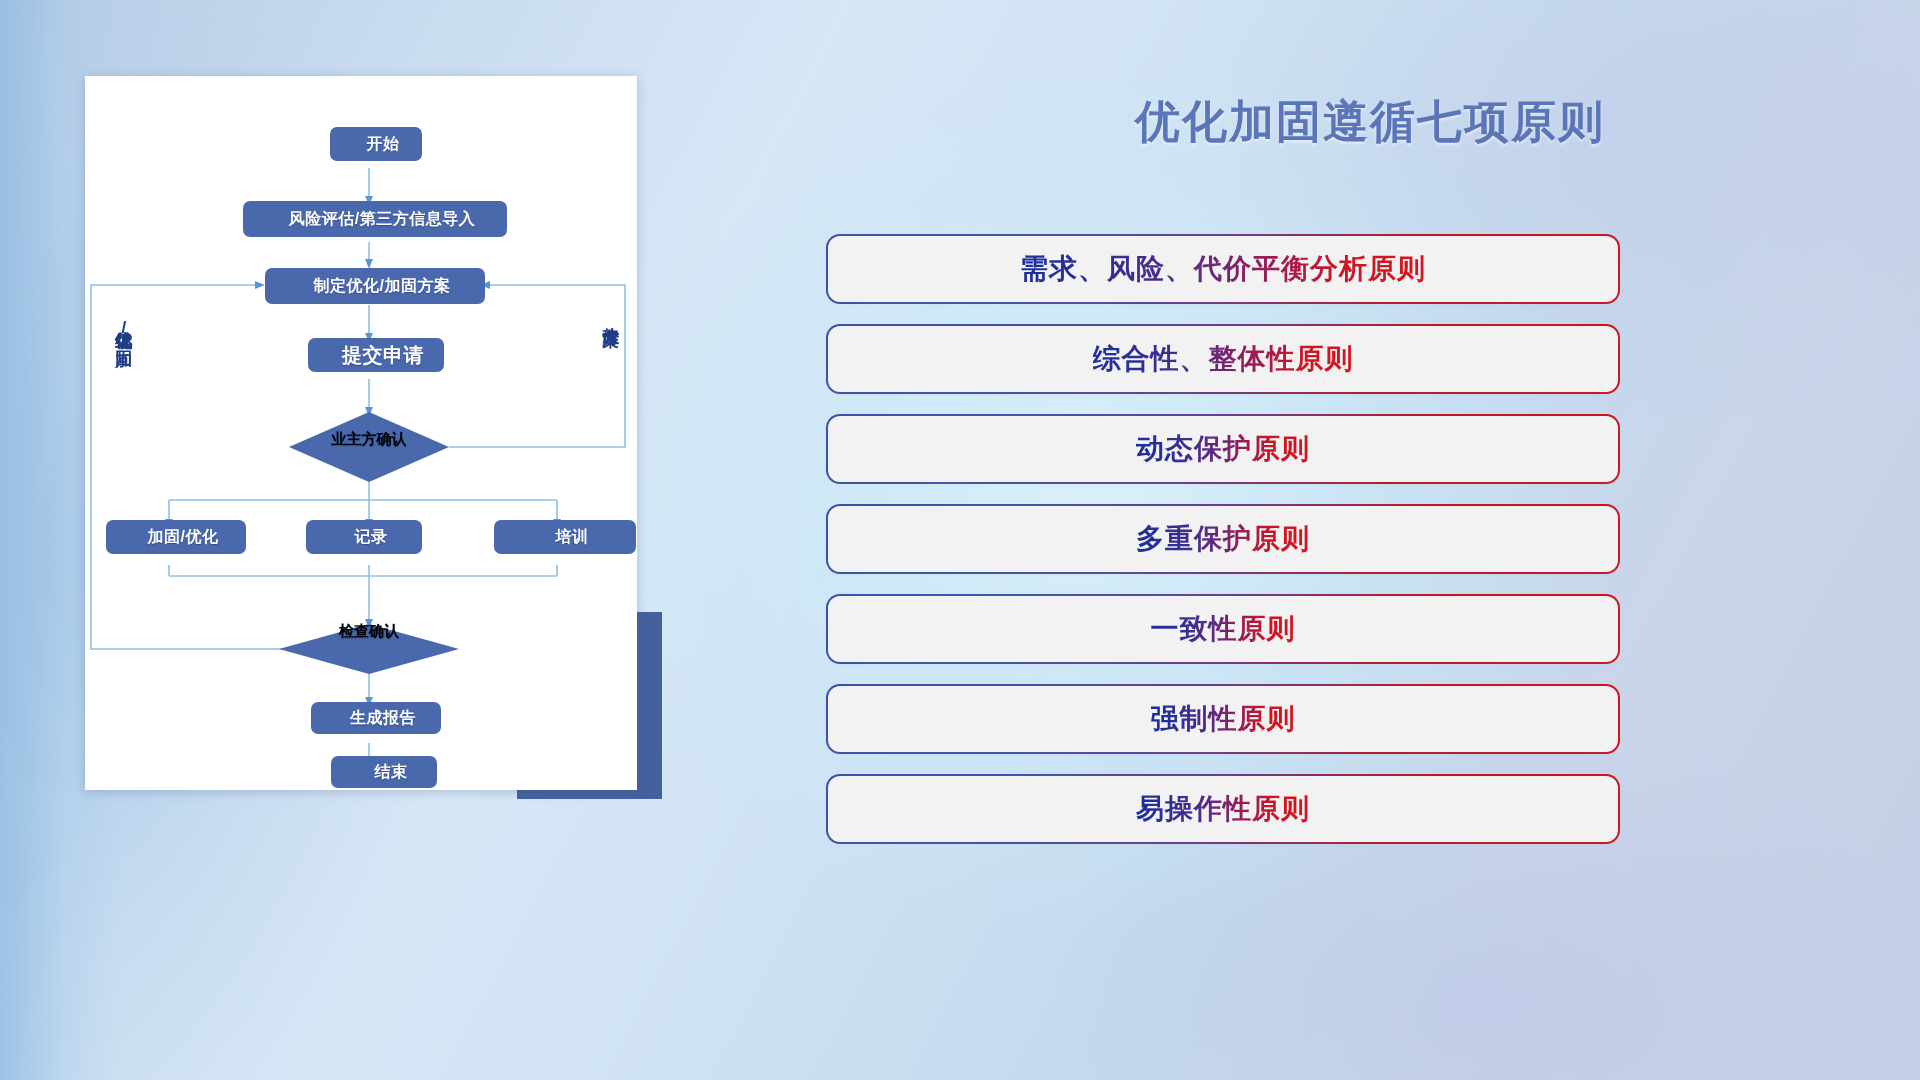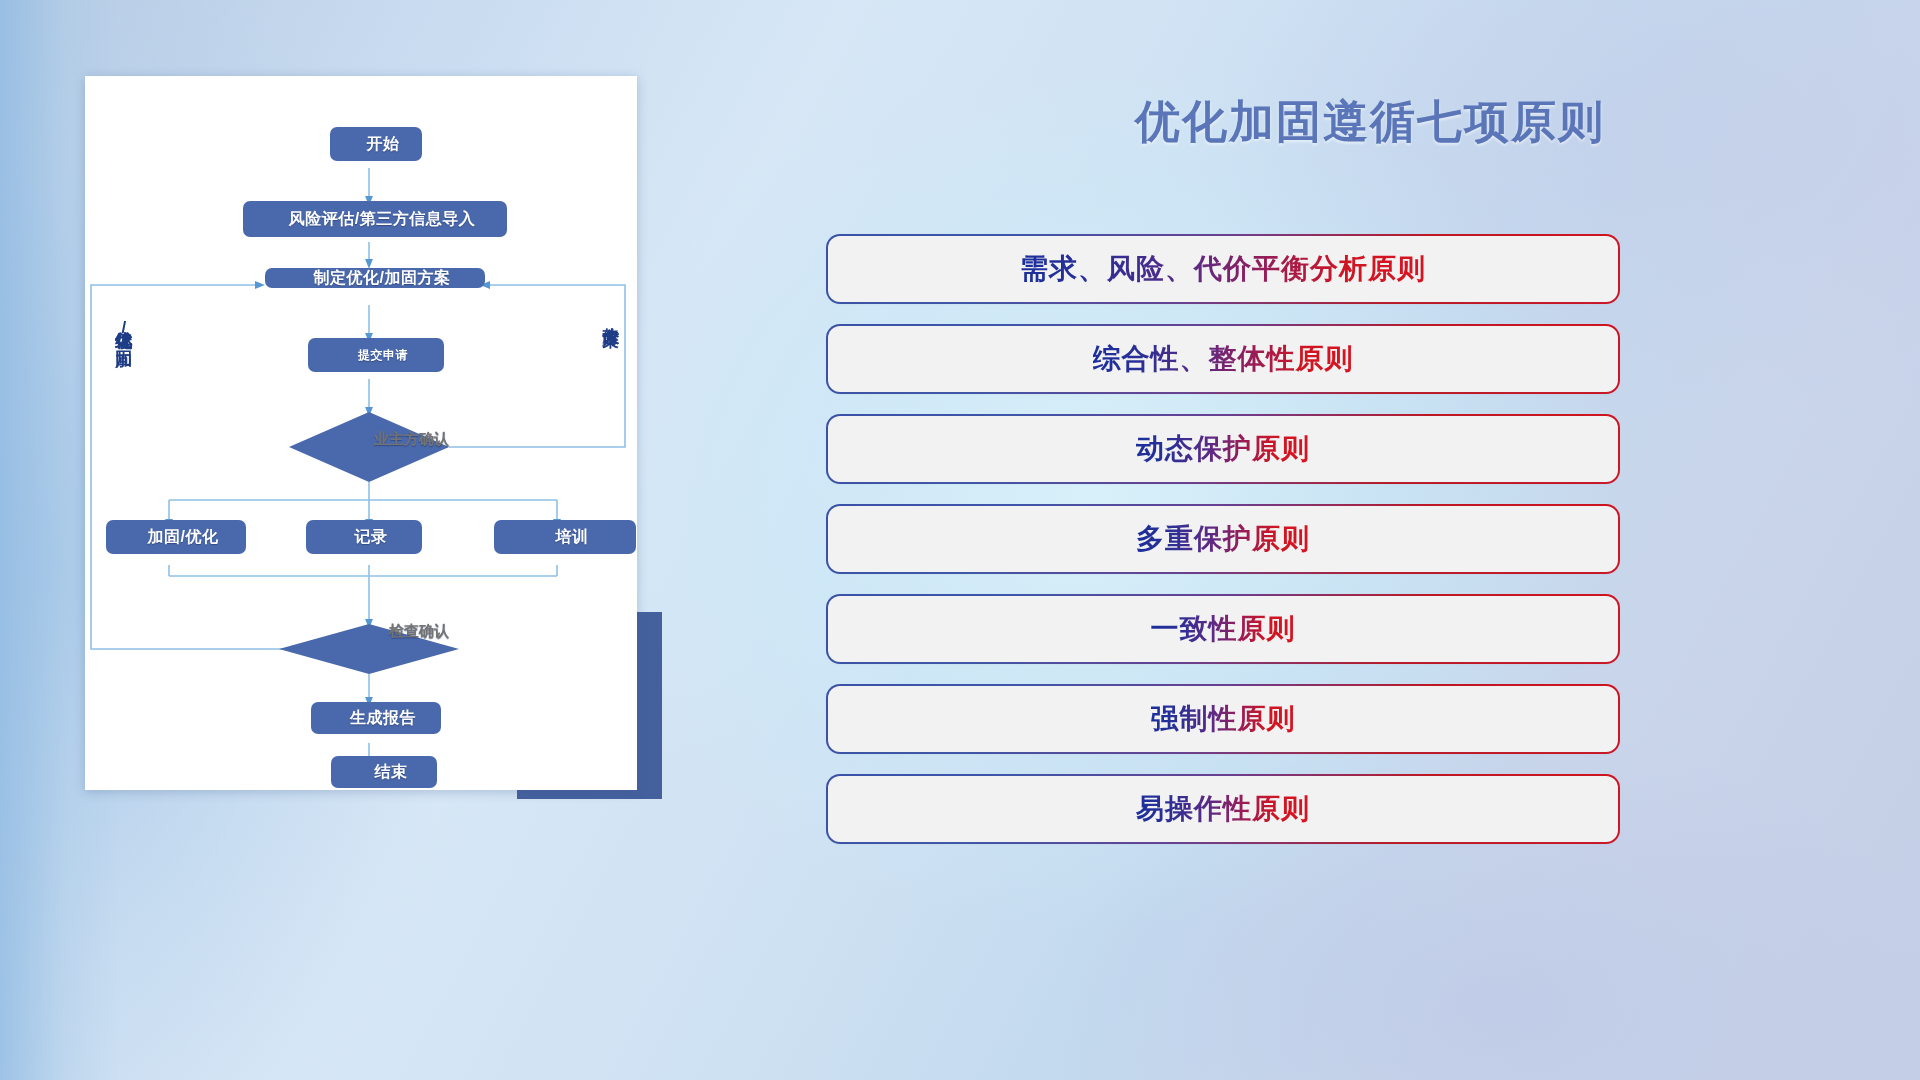--- a/index.html
+++ b/index.html
@@ -32,23 +32,23 @@
   #flow-svg{position:absolute;left:85px;top:76px;width:552px;height:714px;}
 
   .nodebox{
     position:absolute;background:#4a69ad;border-radius:7px;
     color:#ffffff;font-weight:bold;
     display:flex;align-items:center;justify-content:center;
     text-shadow:0 1px 1px rgba(30,50,95,.55);
     letter-spacing:.5px;white-space:nowrap;padding-left:14px;
   }
   .diamond-label{
-    position:absolute;color:#737373;font-weight:bold;
+    position:absolute;color:#000000;font-weight:bold;
     text-shadow:0 1px 1px rgba(30,50,95,.55);
-    display:flex;align-items:center;justify-content:flex-end;white-space:nowrap;
+    display:flex;align-items:center;justify-content:center;white-space:nowrap;
   }
   .vlabel{
     position:absolute;color:#1f3d86;font-weight:bold;
     writing-mode:vertical-rl;text-orientation:upright;
     line-height:1.02;letter-spacing:0px;
   }
 
   
   #right{position:absolute;left:820px;top:0;width:1100px;height:1080px;z-index:2;}
   #page-title{
@@ -140,25 +140,25 @@
   </svg>
 
   <div class="nodebox" style="left:330px;top:127px;width:78px;height:34px;font-size:16px;">
     <span>开始</span>
   </div>
 
   <div class="nodebox" style="left:243px;top:201px;width:250px;height:36px;font-size:16px;">
     <span>风险评估/第三方信息导入</span>
   </div>
 
-  <div class="nodebox" style="left:265px;top:268px;width:206px;height:20px;font-size:16px;">
+  <div class="nodebox" style="left:265px;top:268px;width:206px;height:36px;font-size:16px;">
     <span>制定优化/加固方案</span>
   </div>
 
-  <div class="nodebox" style="left:308px;top:338px;width:122px;height:34px;font-size:12px;">
+  <div class="nodebox" style="left:308px;top:338px;width:122px;height:34px;font-size:20px;">
     <span>提交申请</span>
   </div>
 
   <div class="diamond-label" style="left:289px;top:426px;width:160px;height:26px;font-size:15px;">
     <span>业主方确认</span>
   </div>
 
   <div class="nodebox" style="left:106px;top:520px;width:126px;height:34px;font-size:16px;">
     <span>加固/优化</span>
   </div>

